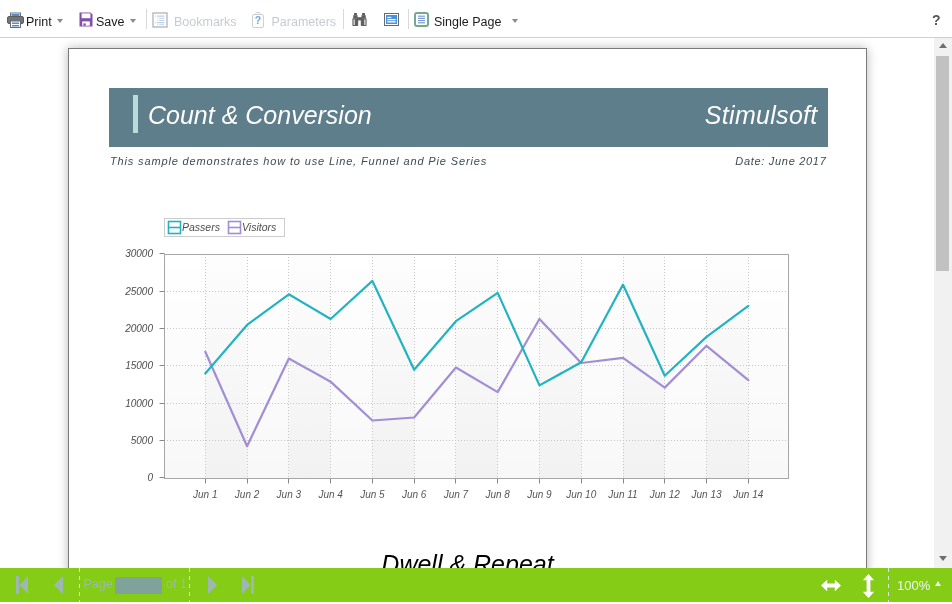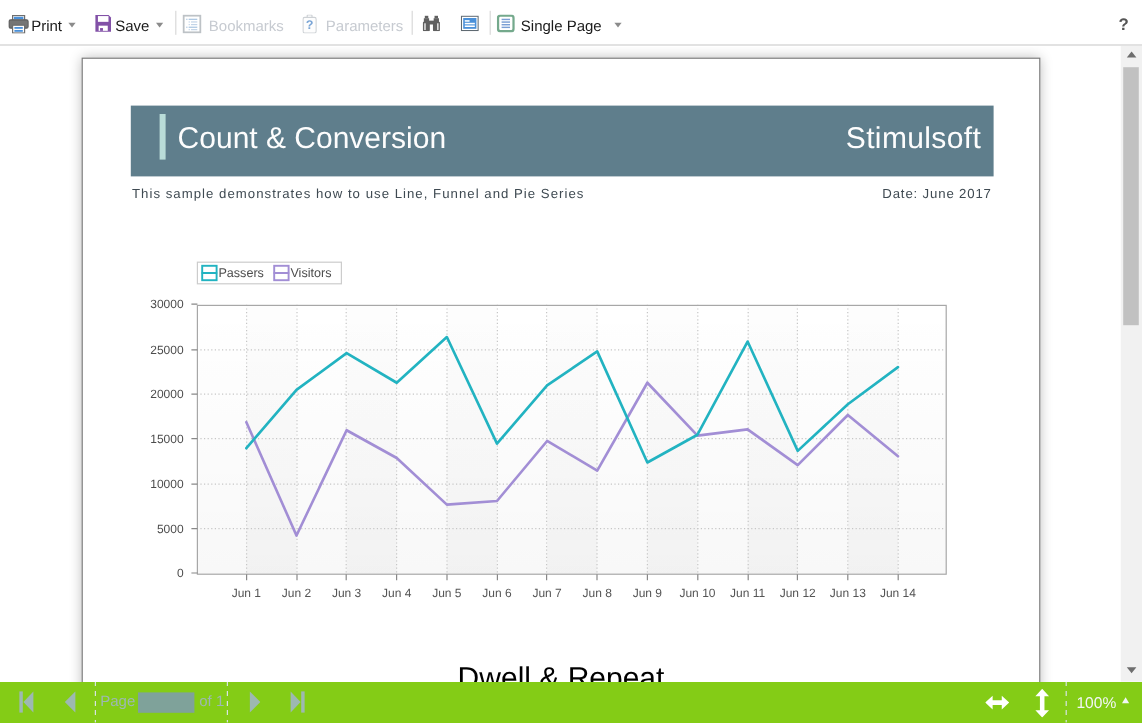--- a/index.html
+++ b/index.html
@@ -6,21 +6,21 @@
 html,body { width:952px; height:604px; overflow:hidden; background:#fff;
   font-family:"Liberation Sans", sans-serif; }
 #topbar { will-change:transform; position:absolute; left:0; top:0; width:952px; height:38px;
   background:#fff; border-bottom:1px solid #cfcfcf; }
 .caret { position:absolute; top:18.5px; width:0; height:0;
   border-left:3.5px solid transparent; border-right:3.5px solid transparent;
   border-top:4.5px solid #8b8b8b; }
 .vsep { position:absolute; top:9px; height:20px; width:1px; background:#d9d9d9; }
 .ticon { position:absolute; top:11.5px; }
 #viewport { position:absolute; left:0; top:39px; width:934px; height:529px;
-  background:#fff; overflow:hidden; }
+  background:#fff; overflow:hidden;font-style:italic; }
 #page { will-change:transform; position:absolute; left:68px; top:9px; width:799px; height:1100px;
   background:#fff; border:1px solid #7a7a7a; box-shadow:0 0 10px rgba(0,0,0,0.28); }
 #band { position:absolute; left:40px; top:39px; width:719px; height:59px; background:#5f7e8c; }
 #accent { position:absolute; left:24px; top:7px; width:5px; height:38px; background:#b9dcd8; }
 #chartsvg { position:absolute; left:0px; top:0px; }
 #bottombar { will-change:transform; position:absolute; left:0; top:568px; width:952px; height:34px;
   background:#84cc16; }
 #botwhite { position:absolute; left:0; top:602px; width:952px; height:2px; background:#fff; }
 .bticon { position:absolute; }
 .dsep { position:absolute; top:0; height:34px; width:1px;

